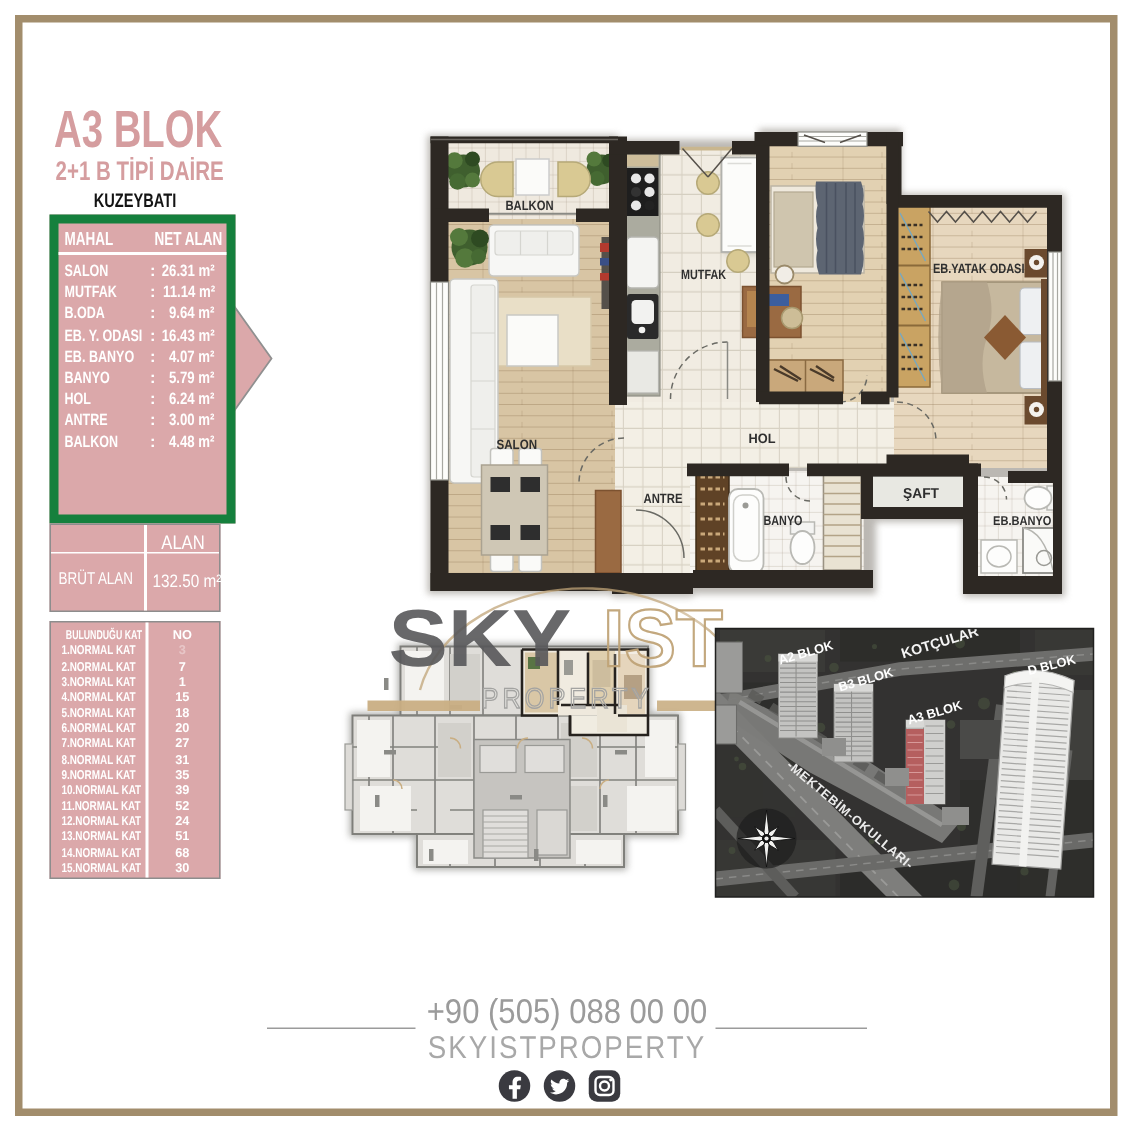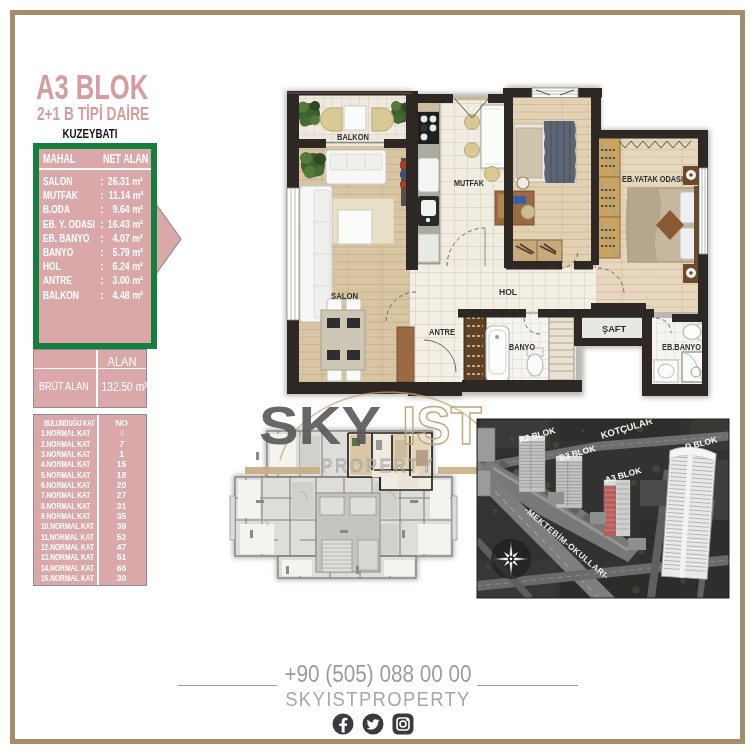--- a/index.html
+++ b/index.html
@@ -113,21 +113,21 @@
       <div>7</div>
       <div>1</div>
       <div>15</div>
       <div>18</div>
       <div>20</div>
       <div>27</div>
     <div>31</div>
       <div>35</div>
       <div>39</div>
       <div>52</div>
-      <div>47</div>
+      <div>24</div>
       <div>51</div>
       <div>68</div>
       <div>30</div>
   </div>
 </div>
 
 <div class="abs" style="left:0;top:661px;width:756px;text-align:center;color:#9b9b9b;font-size:23px;transform:scaleX(.9);">+90 (505) 088 00 00</div>
 
 <div class="abs" style="left:178px;top:685px;width:99px;height:0;border-top:1.5px solid #9b9b9b;"></div>
 

